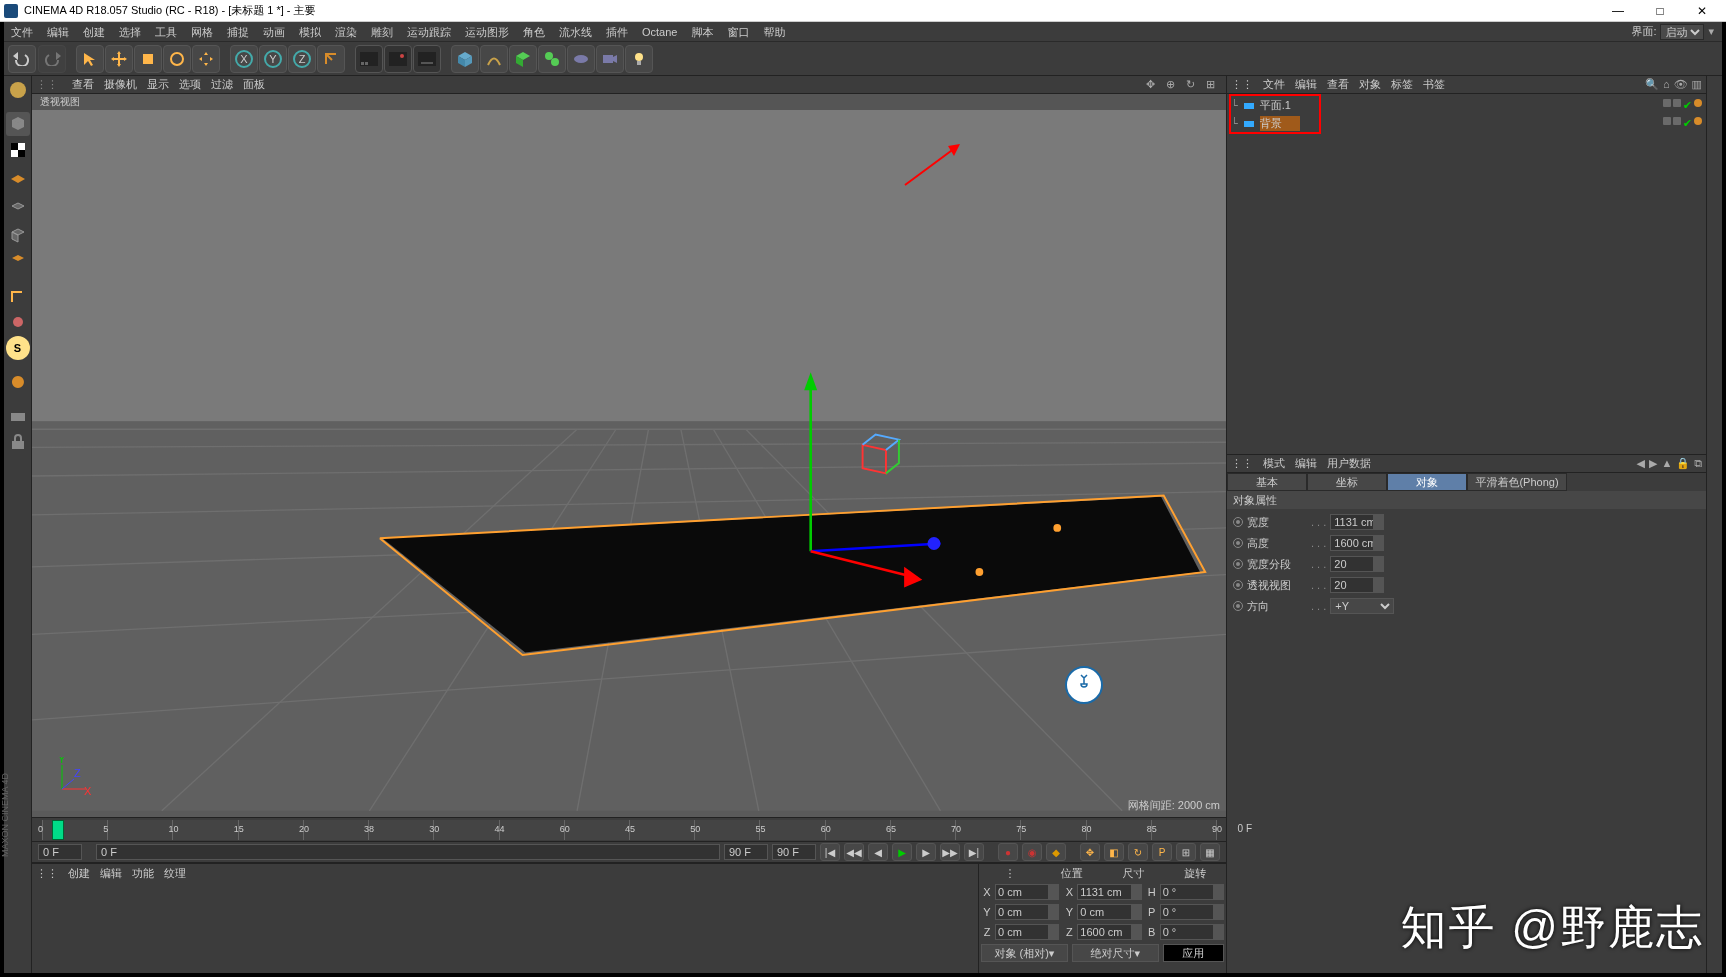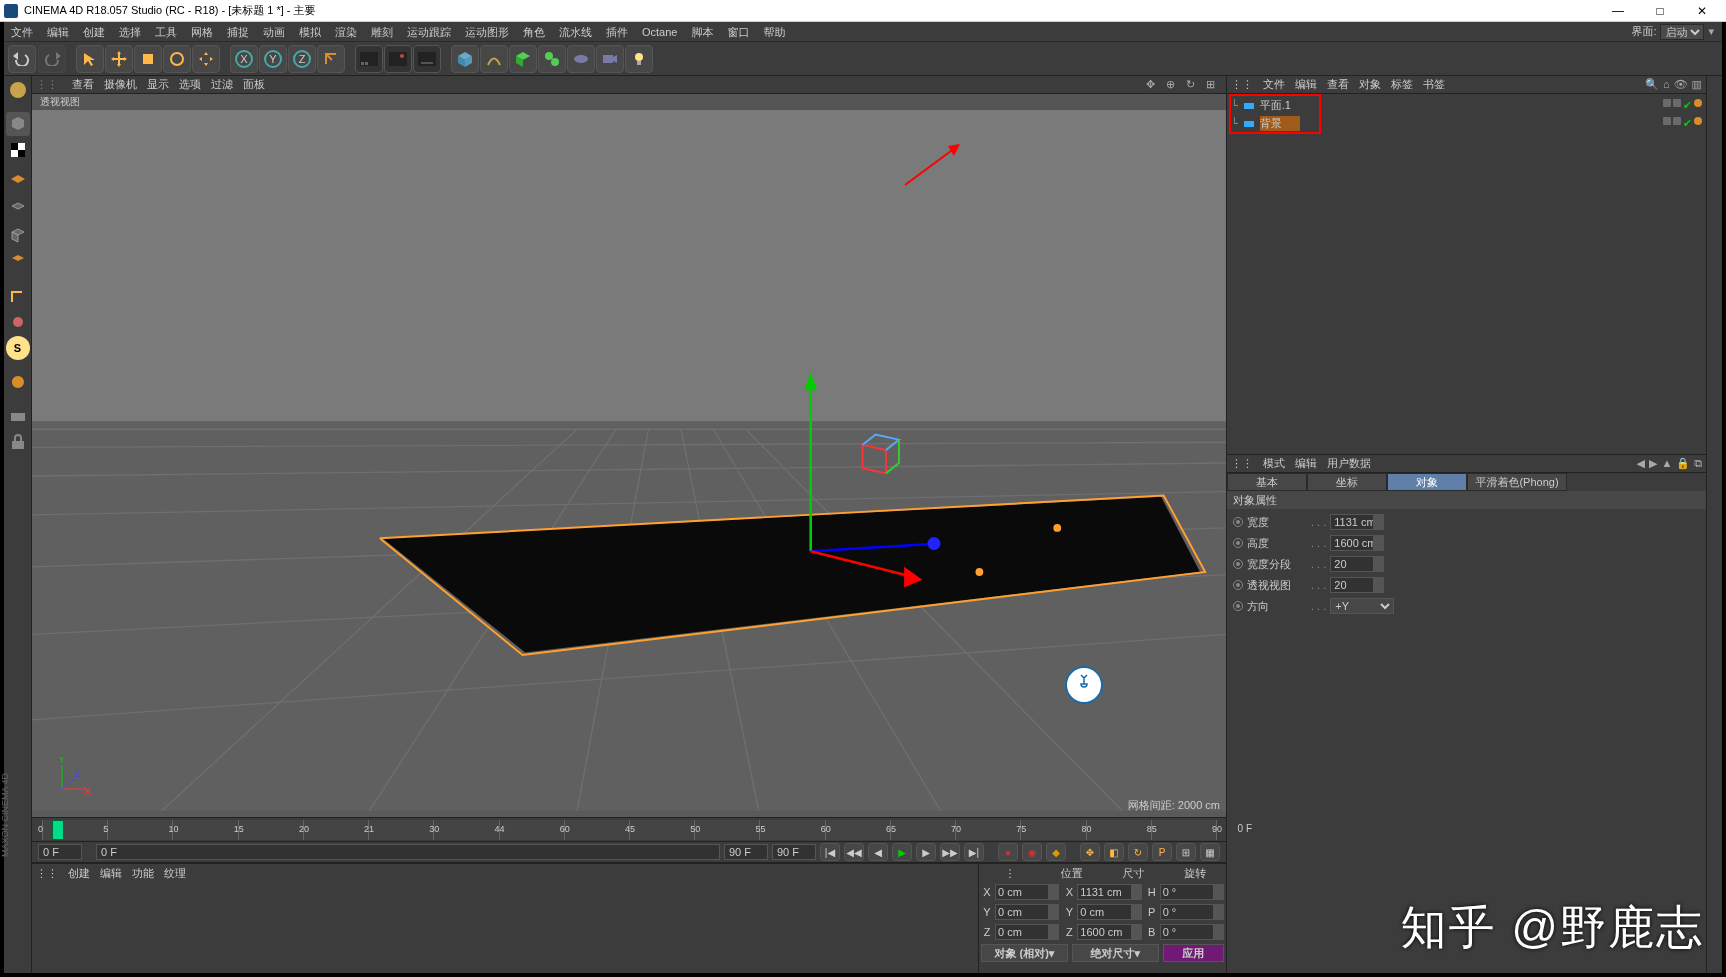--- a/index.html
+++ b/index.html
@@ -77,21 +77,21 @@
 .bottomsplit { height:110px; display:flex; border-top:1px solid #222;}
 .matpanel{flex:1; background:#3c3c3c;}
 .matmenu{height:18px;display:flex;align-items:center;gap:10px;color:#ccc;padding-left:4px;}
 .coordpanel{width:248px;background:#3c3c3c;border-left:1px solid #222;}
 .coordhdr{height:18px;display:flex;color:#ccc;}
 .coordhdr div{flex:1;text-align:center;line-height:18px;}
 .crow{display:flex;height:20px;align-items:center;}
 .crow .lbl{width:16px;text-align:center;color:#ccc;}
 .cinput{flex:1;background:#323232;border:1px solid #555;color:#ccc;height:16px;padding:0 2px;margin-right:2px; display:flex; align-items:center; position:relative;}
 .cinput .spin{position:absolute;right:0;top:0;bottom:0;width:10px;background:#555;}
-.cbtnrow{display:flex;gap:4px;padding:2px;font-weight:bold;}
+.cbtnrow{display:flex;gap:4px;padding:2px;}
 .csel{flex:1;background:#474747;border:1px solid #555;color:#ccc;height:18px;display:flex;align-items:center;justify-content:center;}
 
 
 .rightcol{ width:480px; display:flex; flex-direction:column; border-left:1px solid #222; background:#3c3c3c;}
 .panelmenu{height:18px;display:flex;align-items:center;gap:10px;color:#ccc;padding-left:4px;border-bottom:1px solid #222;}
 .panelmenu .ricons{margin-left:auto;display:flex;gap:4px;margin-right:4px;color:#aaa;}
 .objpanel{flex:0 0 360px; position:relative; background:#3c3c3c;}
 .objlist{padding:2px 4px;}
 .objrow{display:flex;align-items:center;height:18px;color:#ccc;gap:4px;}
 .objrow .tree{color:#888;font-family:monospace;}
@@ -462,21 +462,21 @@
               <div class="tickl" style="left:calc(0% - 4px)">0</div>
               <div class="tick" style="left:5.555555555555555%"></div>
               <div class="tickl" style="left:calc(5.555555555555555% - 4px)">5</div>
               <div class="tick" style="left:11.11111111111111%"></div>
               <div class="tickl" style="left:calc(11.11111111111111% - 4px)">10</div>
               <div class="tick" style="left:16.666666666666664%"></div>
               <div class="tickl" style="left:calc(16.666666666666664% - 4px)">15</div>
               <div class="tick" style="left:22.22222222222222%"></div>
               <div class="tickl" style="left:calc(22.22222222222222% - 4px)">20</div>
               <div class="tick" style="left:27.77777777777778%"></div>
-              <div class="tickl" style="left:calc(27.77777777777778% - 4px)">21</div>
+              <div class="tickl" style="left:calc(27.77777777777778% - 4px)">38</div>
               <div class="tick" style="left:33.33333333333333%"></div>
               <div class="tickl" style="left:calc(33.33333333333333% - 4px)">30</div>
               <div class="tick" style="left:38.88888888888889%"></div>
               <div class="tickl" style="left:calc(38.88888888888889% - 4px)">44</div>
               <div class="tick" style="left:44.44444444444444%"></div>
               <div class="tickl" style="left:calc(44.44444444444444% - 4px)">60</div>
               <div class="tick" style="left:50%"></div>
               <div class="tickl" style="left:calc(50% - 4px)">45</div>
               <div class="tick" style="left:55.55555555555556%"></div>
               <div class="tickl" style="left:calc(55.55555555555556% - 4px)">50</div>
@@ -575,21 +575,21 @@
                 <div class="cinput">0 cm<div class="spin"></div></div>
       <div class="lbl">Z</div>
                 <div class="cinput">1600 cm<div class="spin"></div></div>
       <div class="lbl">B</div>
                 <div class="cinput">0 °<div class="spin"></div></div>
     </div>
             </div>
           <div class="cbtnrow">
             <div class="csel"><span>对象 (相对)</span> ▾</div>
             <div class="csel"><span>绝对尺寸</span> ▾</div>
-            <div class="csel" style="flex:.7;background:#701a75">
+            <div class="csel" style="flex:.7;background:#000000">
                 <span>应用</span>
               </div>
           </div>
         </div>
       </div>
     </div>
 
     <div class="rightcol">
 
       <div class="panelmenu">

